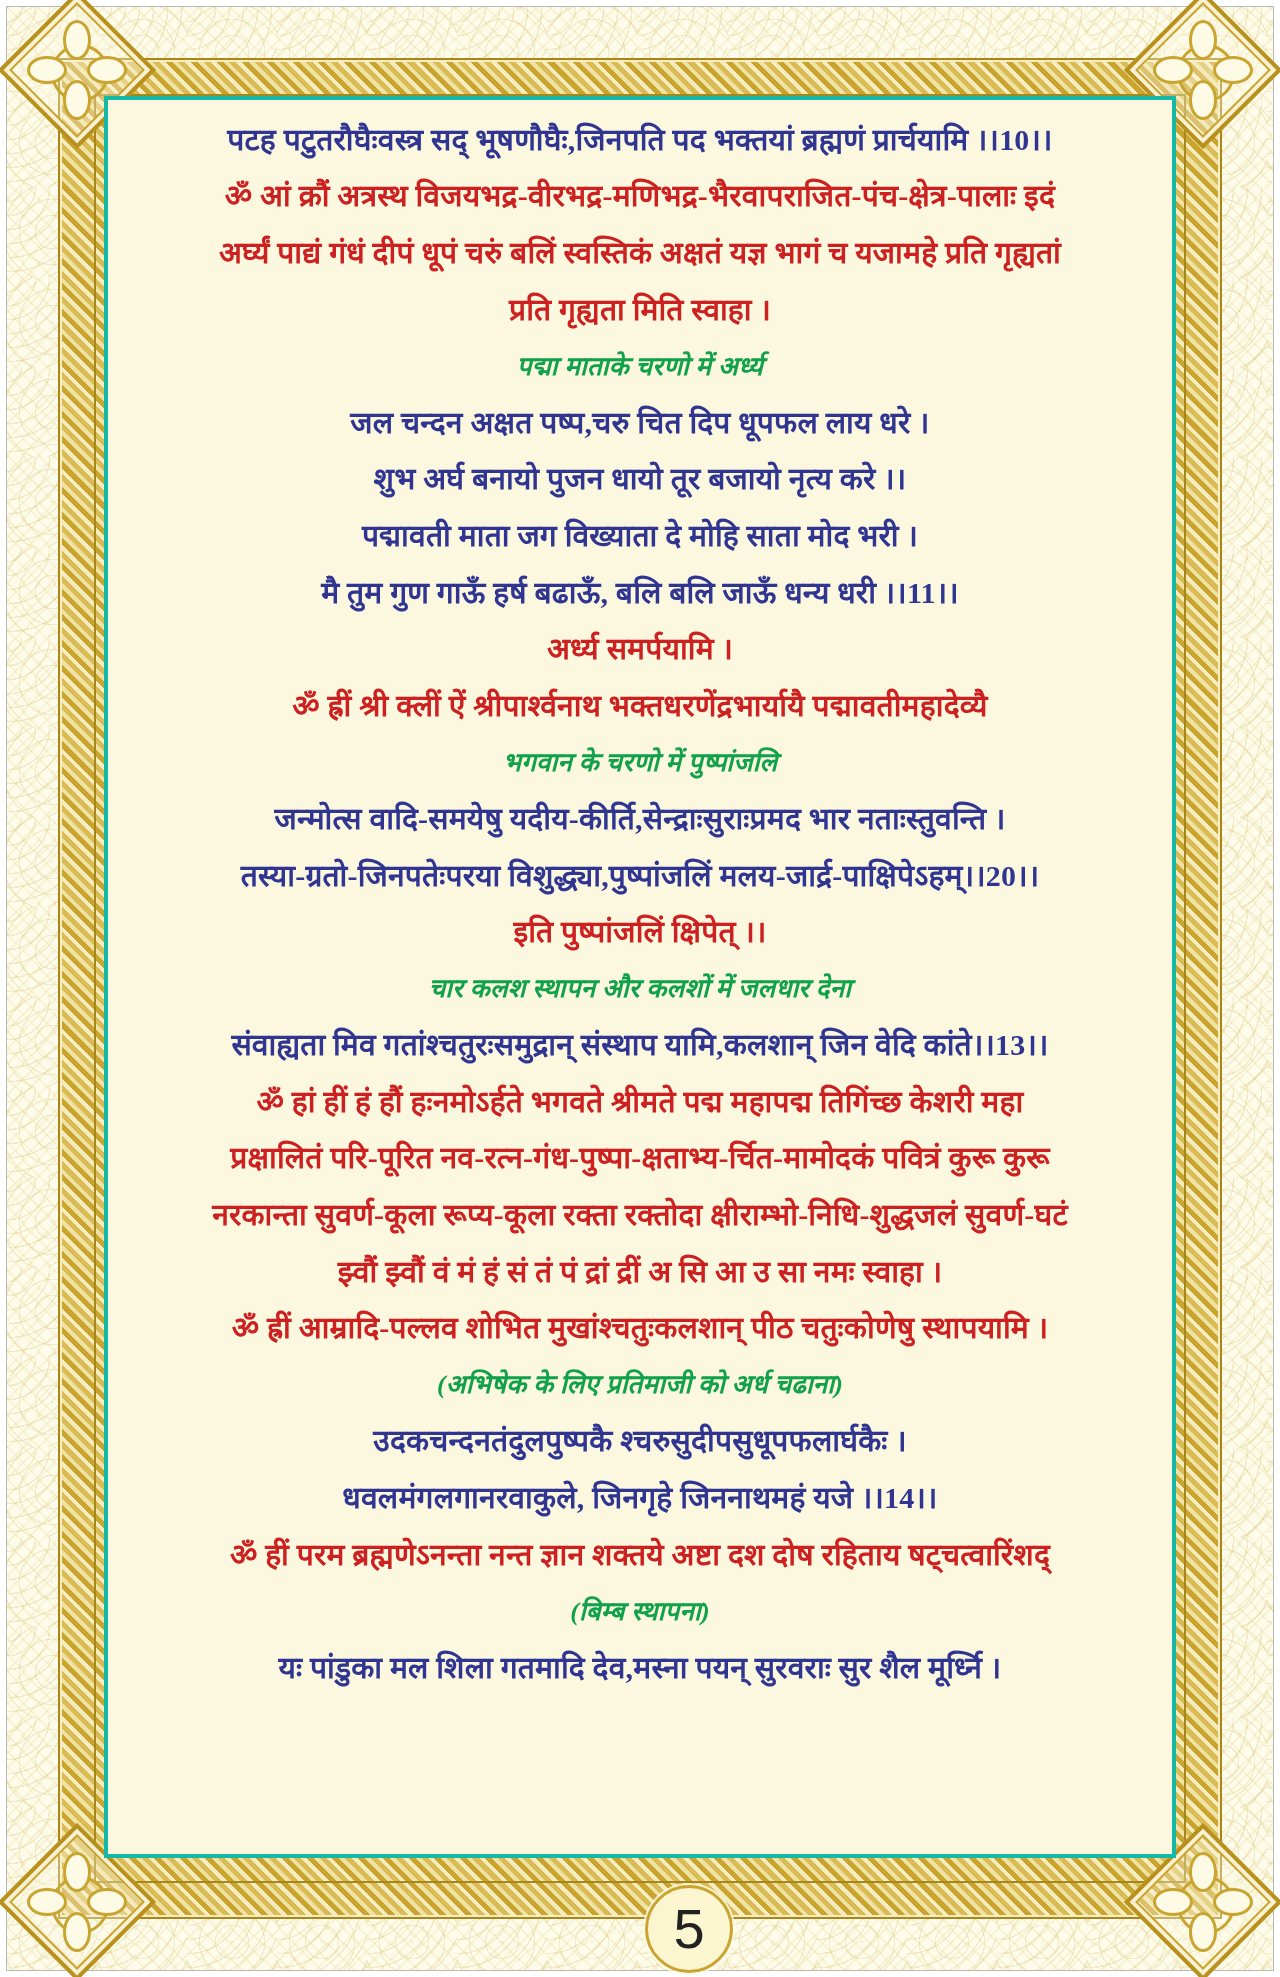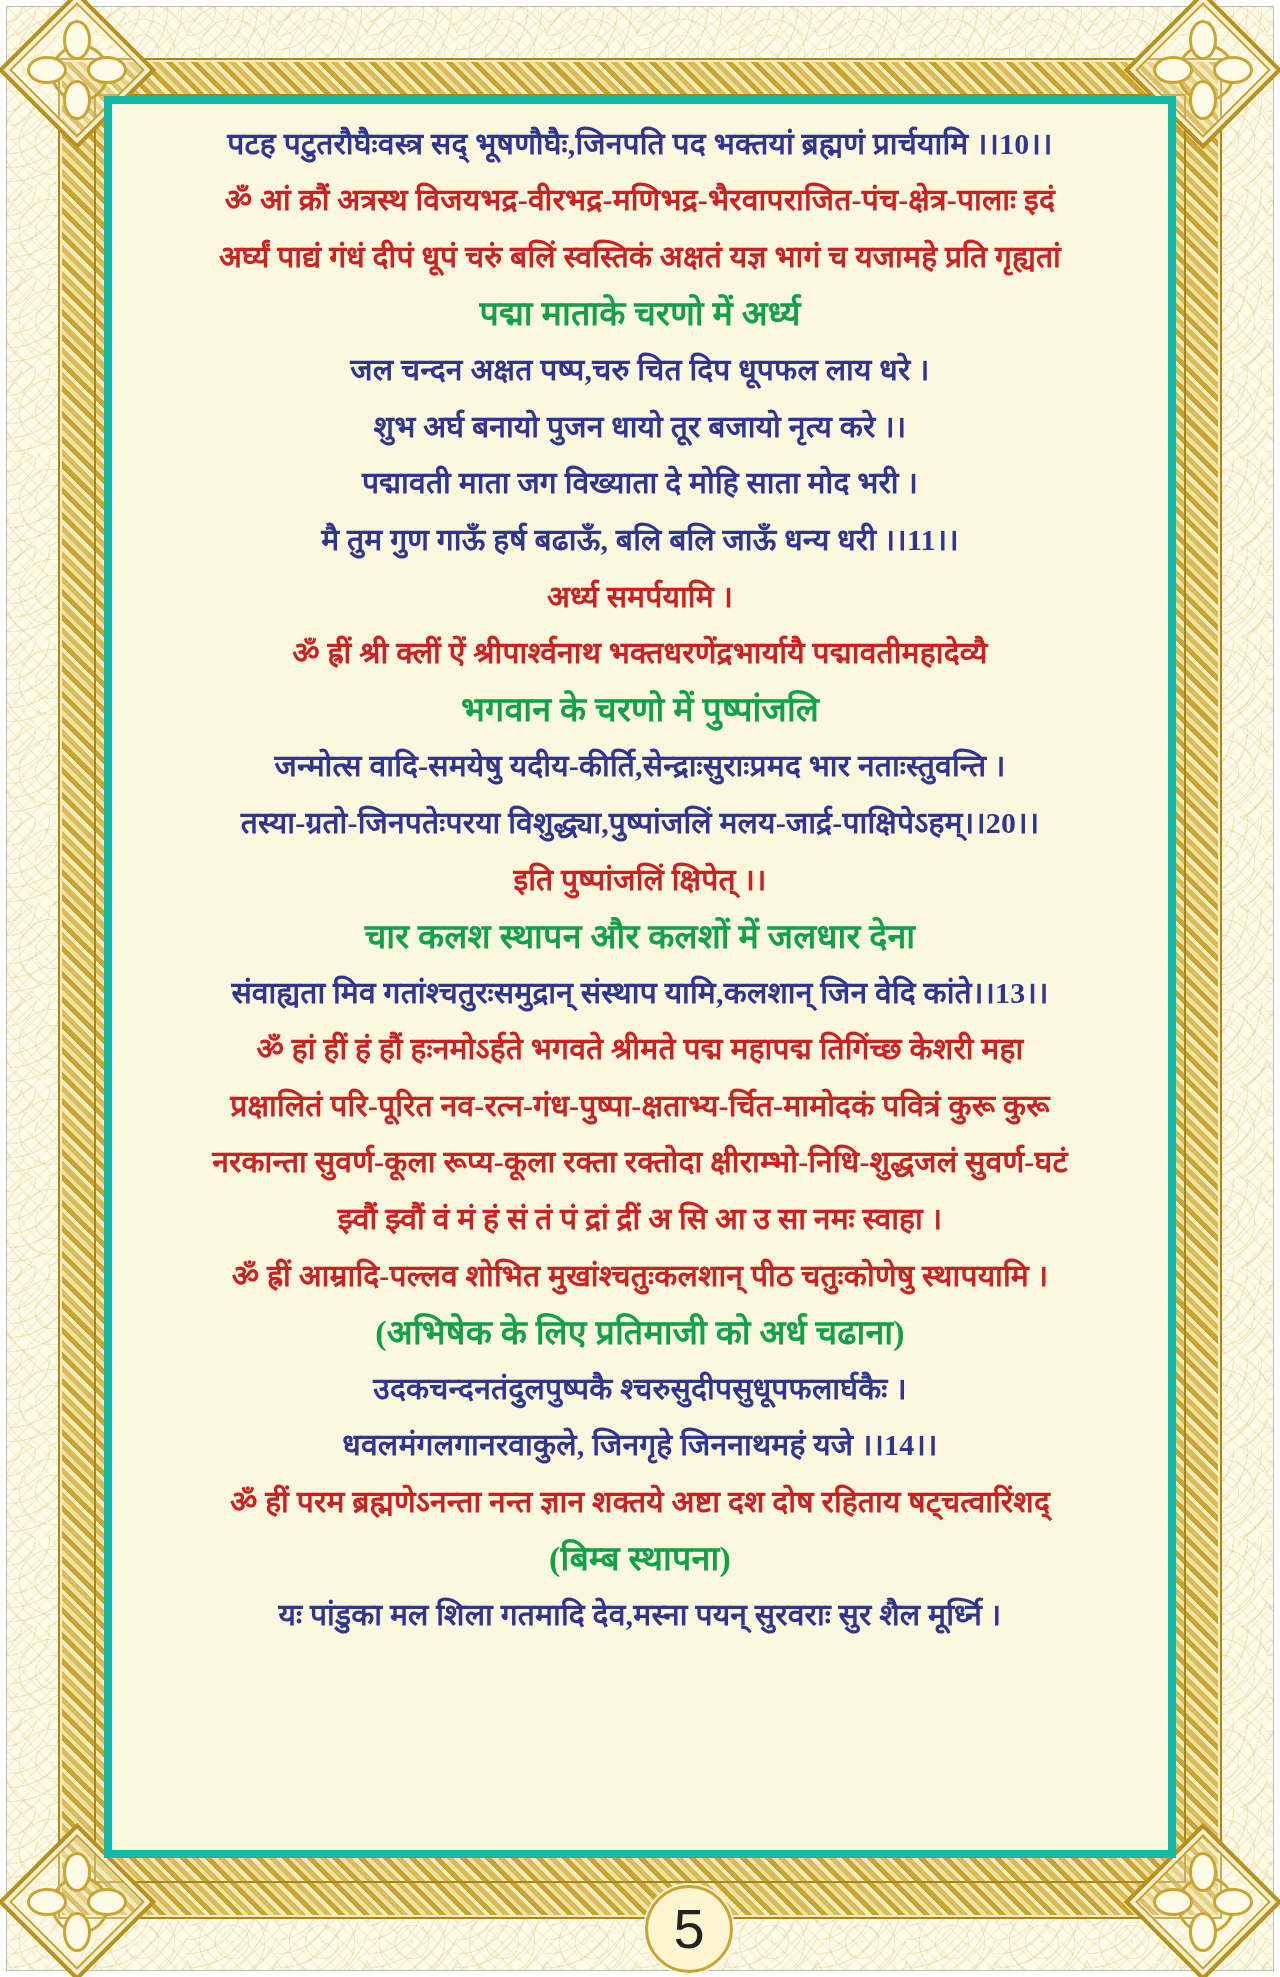--- a/index.html
+++ b/index.html
@@ -30,35 +30,35 @@
       repeating-linear-gradient(45deg,#c9a42e 0 5px,#f0e2a2 5px 9px,#d9bc56 9px 14px,#f6ecbe 14px 18px);
   }
   .frame-band-inner-edge{
     position:absolute;inset:94px;
     border:2px solid #a8871a;
   }
   
   .content-panel{
     position:absolute;left:104px;top:96px;right:104px;bottom:119px;
     background:#fbf8df;
-    border:8px solid #14b8a6;
+    border:4px solid #14b8a6;
     overflow:hidden;
   }
   .text-column{
     position:absolute;left:0;right:0;top:10px;
     display:flex;flex-direction:column;align-items:center;
   }
   .line{
     height:56.6px;display:flex;align-items:center;justify-content:center;
     font-weight:bold;font-size:30px;white-space:nowrap;
     letter-spacing:0.2px;
   }
   .line.navy{color:var(--navy,#2f3590);}
   .line.red{color:var(--red,#cd2020);}
-  .line.green{color:var(--green,#12a14b);font-size:34px;}
+  .line.green{color:var(--green,#12a14b);font-size:26px;font-style:italic;}
   
   .corner-ornament{position:absolute;width:112px;height:112px;}
   .corner-ornament .diamond{
     position:absolute;inset:0;transform:rotate(45deg);
     border:4px solid #b8901c;background:rgba(253,250,230,.35);
     box-shadow:inset 0 0 0 4px rgba(253,250,230,.9), inset 0 0 0 6px #c9a42e;
   }
   .corner-ornament .ring{
     position:absolute;left:50%;top:50%;width:52px;height:52px;margin:-26px 0 0 -26px;
     border:3px solid #c9a42e;border-radius:50%;background:#fdfaе6;
@@ -129,20 +129,21 @@
     <div class="petal v bottom"></div>
   <div class="petal h left"></div>
     <div class="petal h right"></div>
 </div>
 
 <div class="content-panel">
   <div class="text-column" id="text-column">
       <div class="line navy">पटह पटुतरौघैःवस्त्र सद् भूषणौघैः,जिनपति पद भक्तयां ब्रह्मणं प्रार्चयामि ।।10।।</div>
       <div class="line red">ॐ आं क्रौं अत्रस्थ विजयभद्र-वीरभद्र-मणिभद्र-भैरवापराजित-पंच-क्षेत्र-पालाः इदं</div>
       <div class="line red">अर्घ्यं पाद्यं गंधं दीपं धूपं चरुं बलिं स्वस्तिकं अक्षतं यज्ञ भागं च यजामहे प्रति गृह्यतां</div>
+      <div class="line red">प्रति गृह्यता मिति स्वाहा ।</div>
       <div class="line green">पद्मा माताके चरणो में अर्ध्य</div>
       <div class="line navy">जल चन्दन अक्षत पष्प,चरु चित दिप धूपफल लाय धरे ।</div>
       <div class="line navy">शुभ अर्घ बनायो  पुजन धायो तूर  बजायो नृत्य करे ।।</div>
       <div class="line navy">पद्मावती  माता जग विख्याता दे मोहि साता मोद भरी ।</div>
       <div class="line navy">मै तुम गुण गाऊँ हर्ष बढाऊँ, बलि बलि जाऊँ धन्य धरी ।।11।।</div>
       <div class="line red">अर्ध्य समर्पयामि ।</div>
       <div class="line red">ॐ ह्रीं श्री क्लीं ऐं श्रीपार्श्वनाथ भक्तधरणेंद्रभार्यायै पद्मावतीमहादेव्यै</div>
       <div class="line green">भगवान के चरणो में पुष्पांजलि</div>
       <div class="line navy">जन्मोत्स वादि-समयेषु यदीय-कीर्ति,सेन्द्राःसुराःप्रमद भार नताःस्तुवन्ति ।</div>
       <div class="line navy">तस्या-ग्रतो-जिनपतेःपरया विशुद्ध्या,पुष्पांजलिं मलय-जार्द्र-पाक्षिपेऽहम्।।20।।</div>

